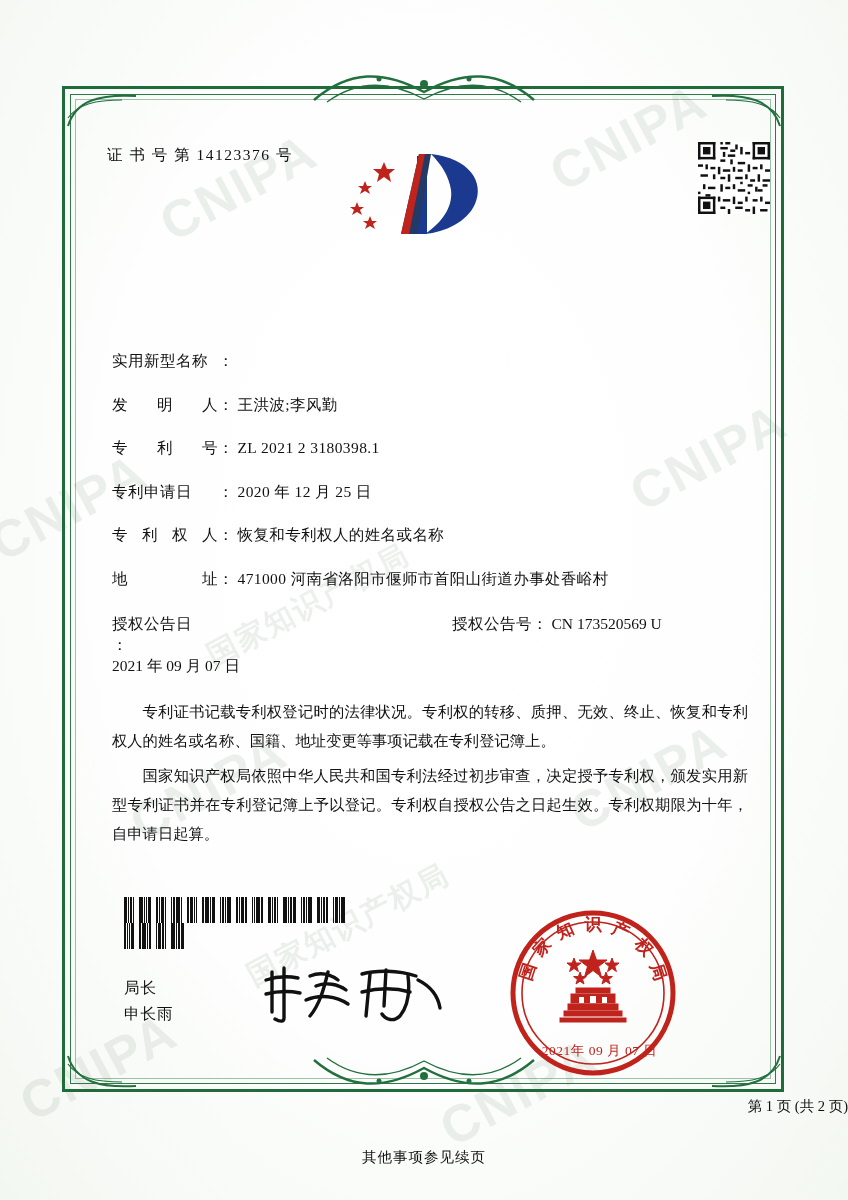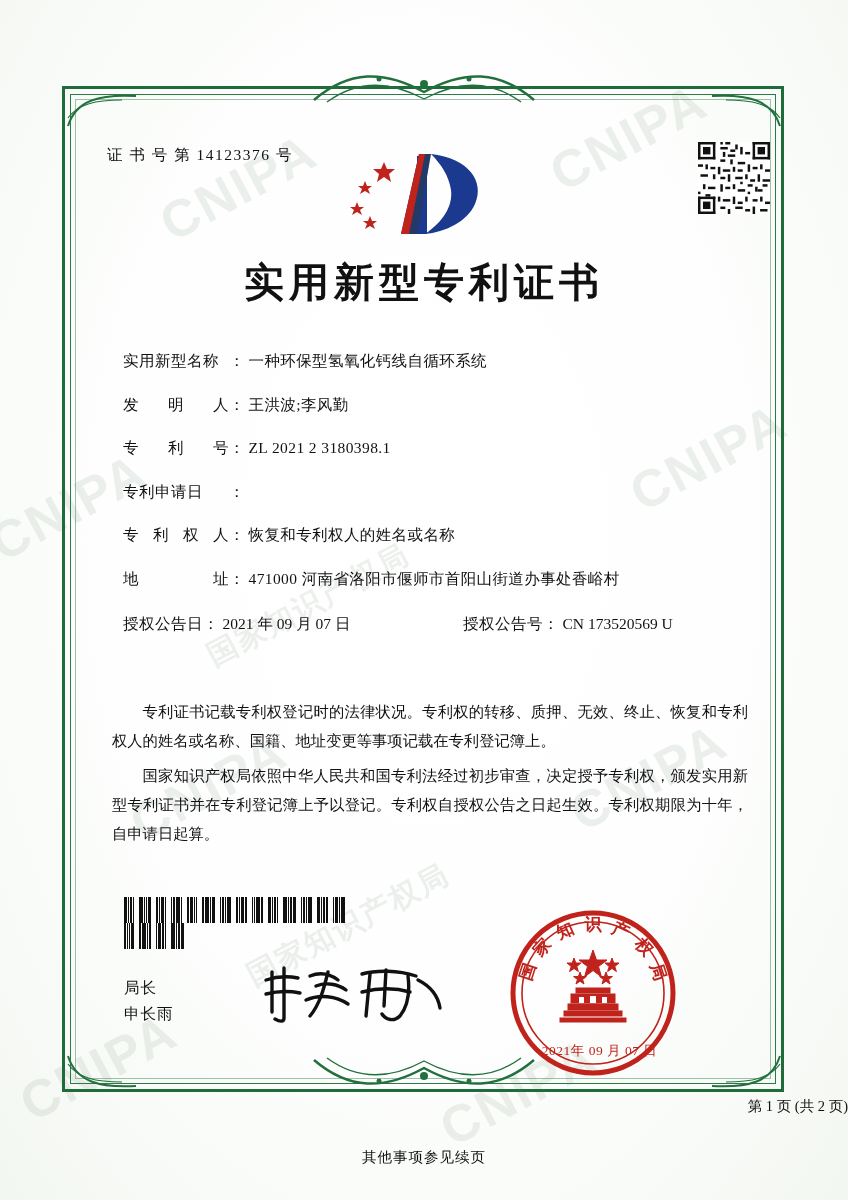--- a/index.html
+++ b/index.html
@@ -120,21 +120,20 @@
   }
 
   
   .fields {
     position: absolute;
     left: 112px;
     top: 352px;
     width: 630px;
     font-size: 15.5px;
     color: #111;
-    margin-left: 11px;
   }
   .field-row {
     display: flex;
     align-items: baseline;
     margin-bottom: 25px;
     line-height: 1.2;
   }
   .f-label {
     width: 106px;
     flex: 0 0 106px;
@@ -152,21 +151,21 @@
   }
   .f-value {
     flex: 1 1 auto;
     letter-spacing: 0.4px;
   }
   .row-split {
     display: flex;
     align-items: baseline;
     margin-bottom: 18px;
   }
-  .split-left { width: 340px; display: flex; align-items: baseline; }
+  .split-left { width: 340px; display: flex; align-items: baseline; flex-direction: column; }
   .split-right { display: flex; align-items: baseline; }
   .split-left .f-label, .split-right .f-label {
     width: auto; flex: 0 0 auto;
   }
 
   
   .para-block {
     position: absolute;
     left: 112px;
     top: 697px;
@@ -393,28 +392,26 @@
     <path d="M80 6 L 86 6 L 70 86 L 62 86 Z" fill="#c0221c"></path>
 
     <g fill="#c0221c">
       <polygon points="45,14 48,21 56,21 50,26 52,34 45,29 38,34 40,26 34,21 42,21"></polygon>
       <polygon points="26,33 28,38 33,38 29,41 31,46 26,43 21,46 23,41 19,38 24,38"></polygon>
       <polygon points="18,54 20,59 25,59 21,62 23,67 18,64 13,67 15,62 11,59 16,59"></polygon>
       <polygon points="31,68 33,73 38,73 34,76 36,81 31,78 26,81 28,76 24,73 29,73"></polygon>
     </g>
   </svg>
 
-  <div class="title">实用新型专利证书</div>
 
   <div class="fields">
 
     <div class="field-row">
       <div class="f-label">实用新型名称</div>
       <div class="f-colon">：</div>
-      <div class="f-value">一种环保型氢氧化钙线自循环系统</div>
     </div>
 
     <div class="field-row">
       <div class="f-label spread">
         <span>发</span>
         <span>明</span>
         <span>人</span>
       </div>
       <div class="f-colon">：</div>
       <div class="f-value">王洪波;李风勤</div>
@@ -426,20 +423,21 @@
         <span>利</span>
         <span>号</span>
       </div>
       <div class="f-colon">：</div>
       <div class="f-value">ZL 2021 2 3180398.1</div>
     </div>
 
     <div class="field-row">
       <div class="f-label">专利申请日</div>
       <div class="f-colon">：</div>
+      <div class="f-value">2020 年 12 月 25 日</div>
     </div>
 
     <div class="field-row">
       <div class="f-label spread">
         <span>专</span>
         <span>利</span>
         <span>权</span>
         <span>人</span>
       </div>
       <div class="f-colon">：</div>

